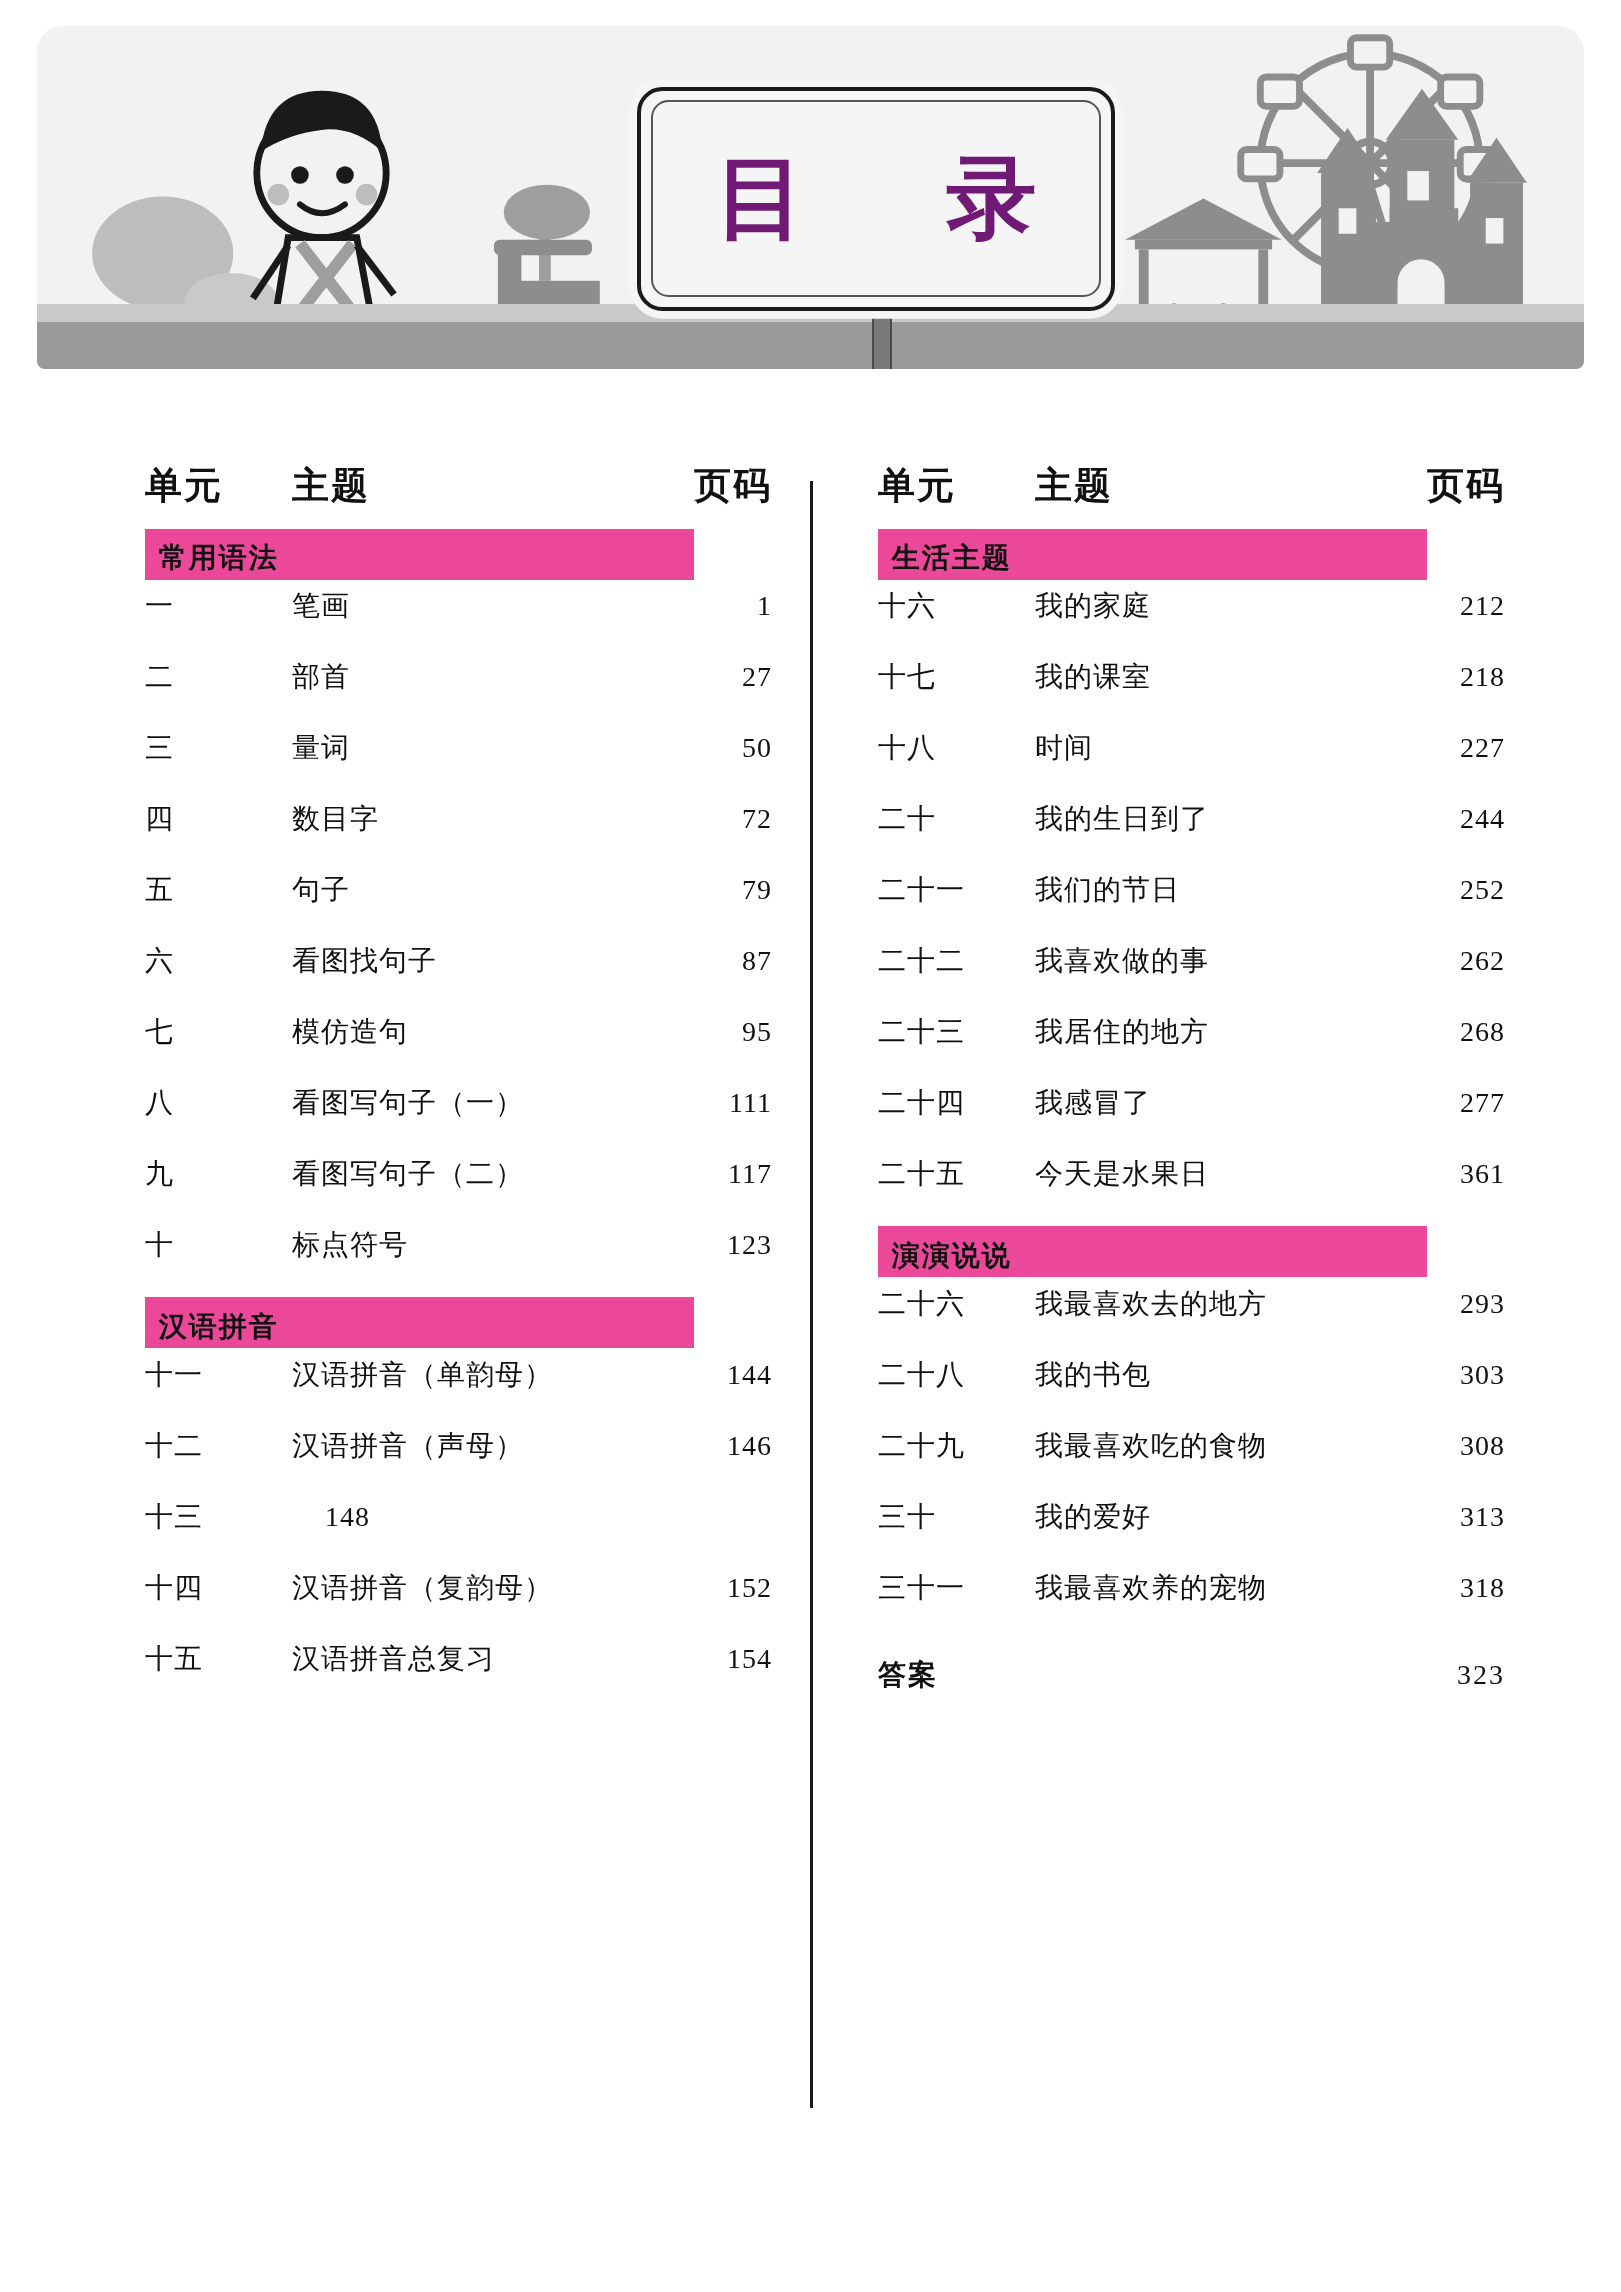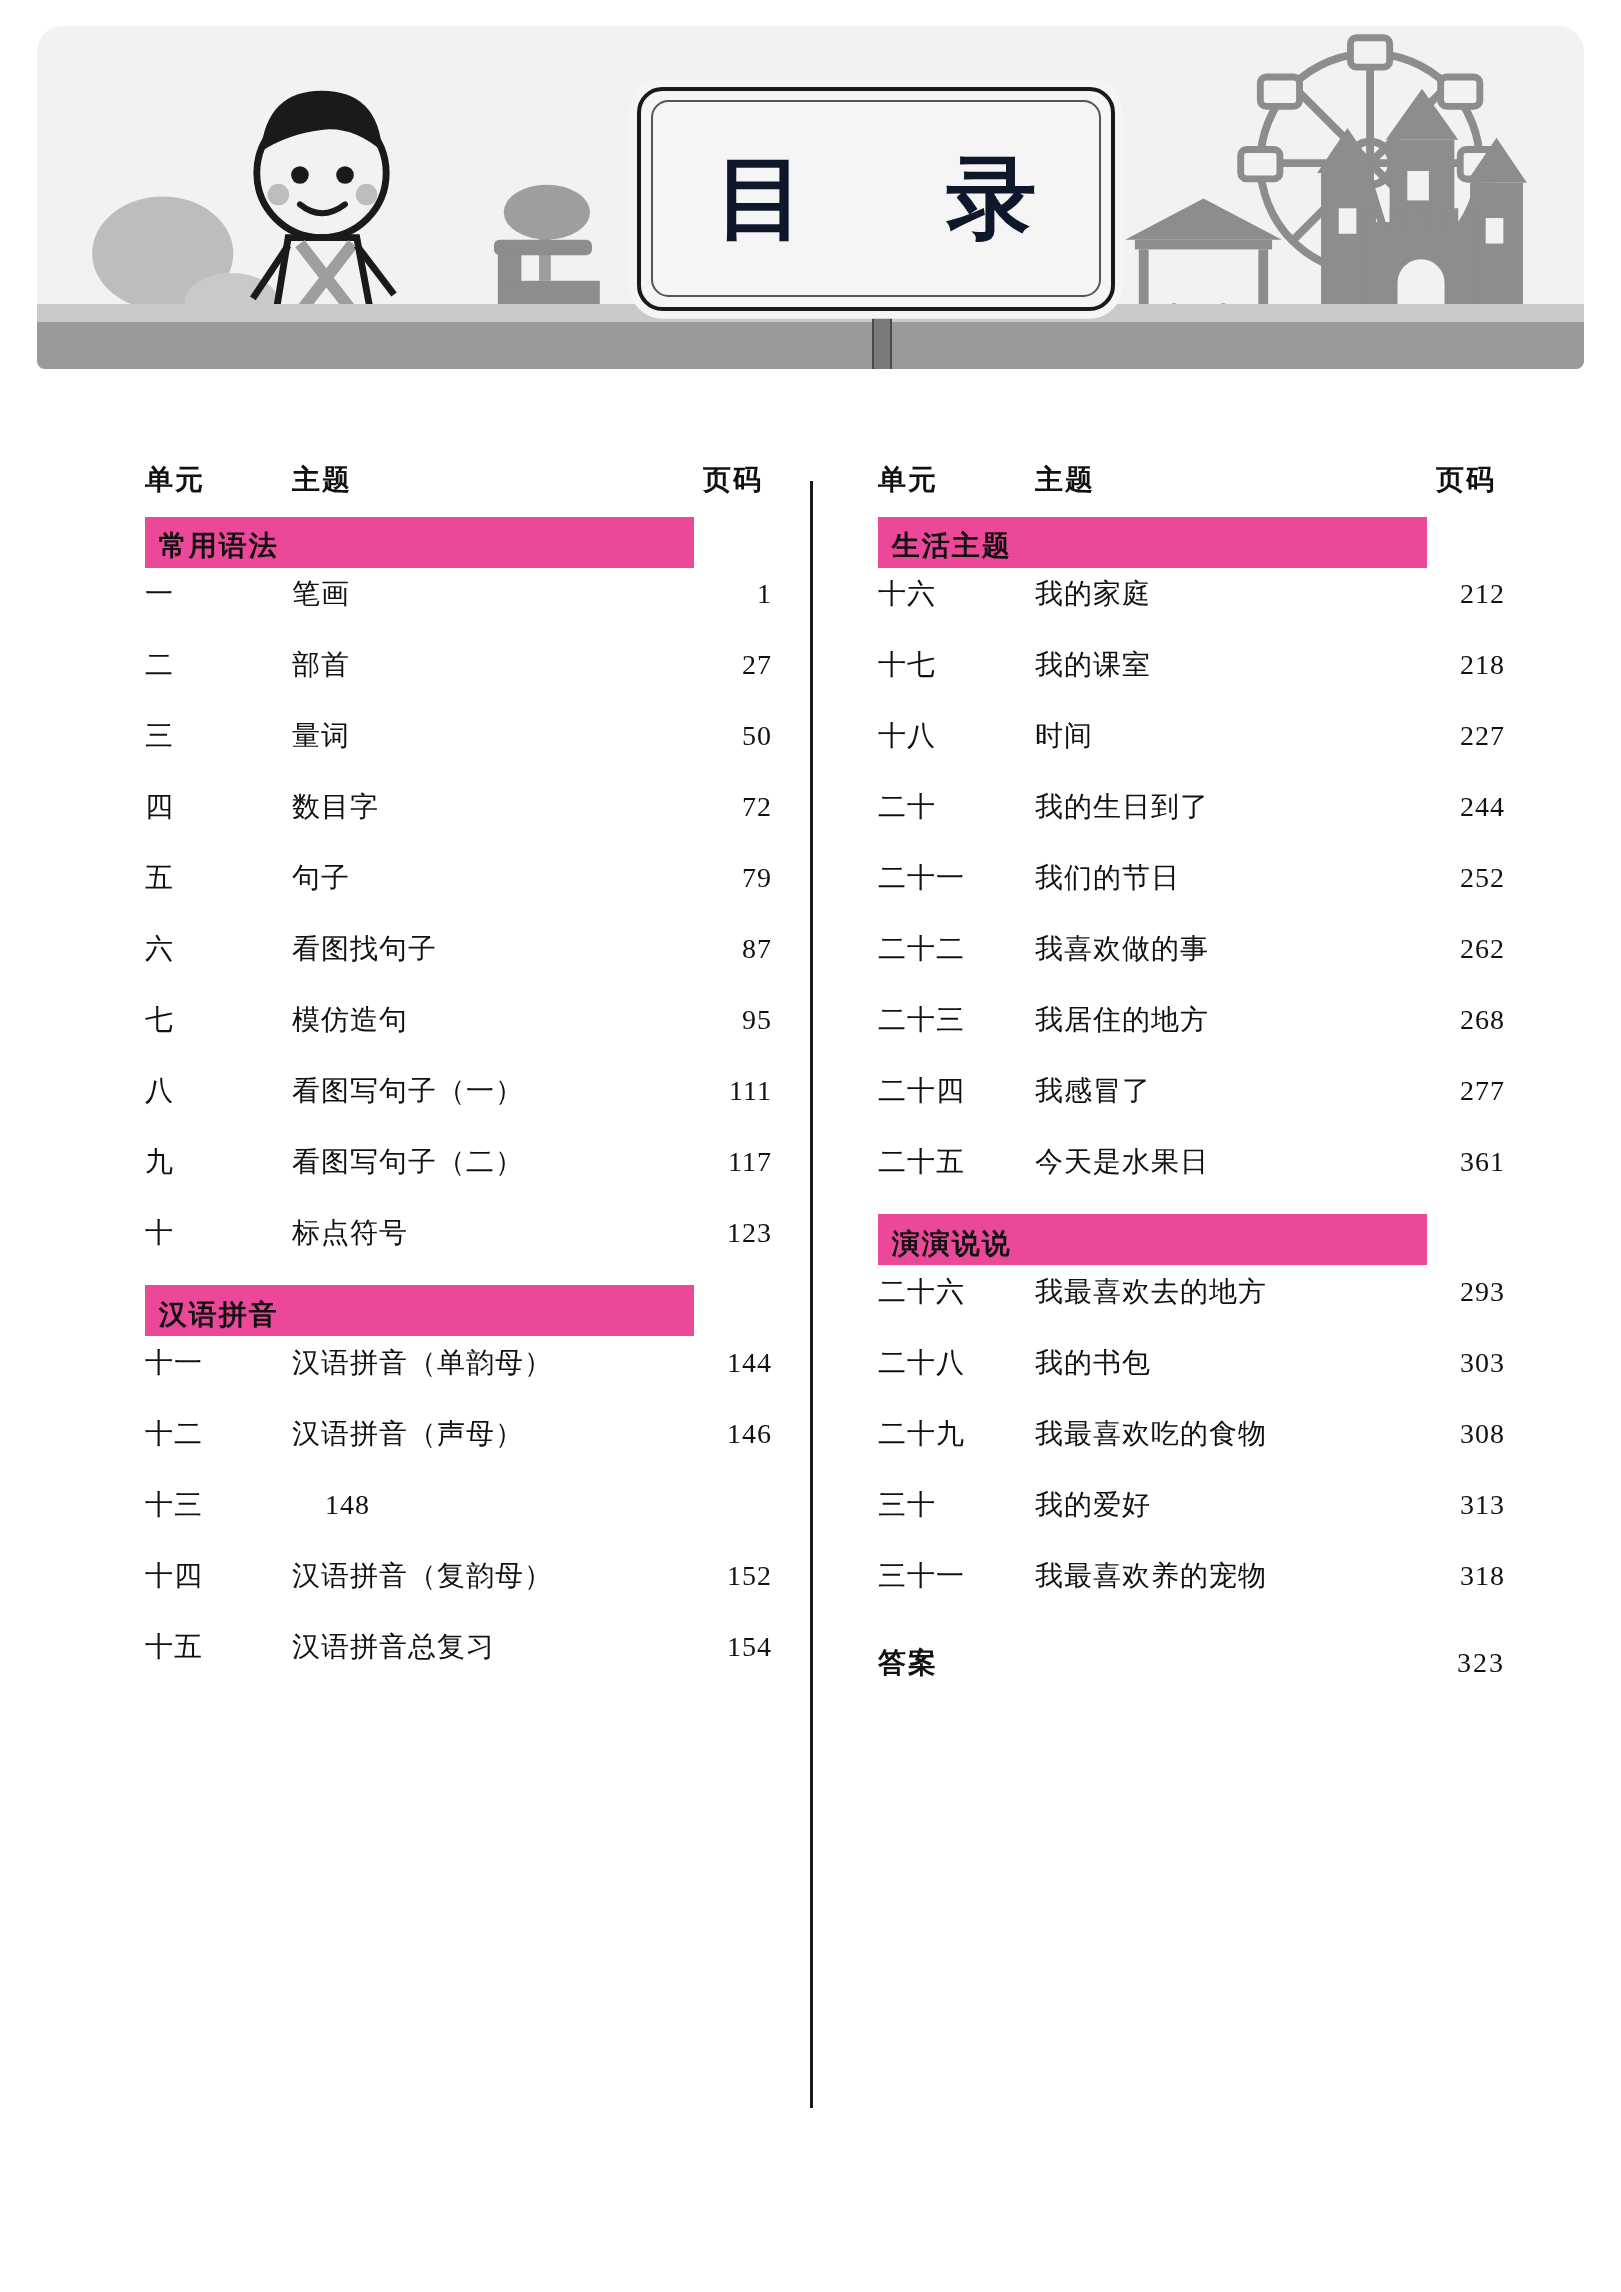--- a/index.html
+++ b/index.html
@@ -82,21 +82,21 @@
     display: flex;
     align-items: center;
     justify-content: center;
   }
   .sign-title {
     font-family: "DejaVu Sans", sans-serif;
     font-weight: bold;
     font-size: 90px;
     letter-spacing: 25.5px;
     text-indent: 25.5px;
-    color: #0f172a;
+    color: #701a75;
   }
 
   
   .toc {
     position: absolute;
     top: 461px;
     left: 0;
     width: 1621px;
     height: 1764px;
   }
@@ -113,21 +113,21 @@
     top: 0;
     width: 627px;
   }
   .col-left  { left: 145px; }
   .col-right { left: 878px; }
 
   .head-row {
     display: flex;
     align-items: baseline;
     font-weight: bold;
-    font-size: 28px;
+    font-size: 37px;
     letter-spacing: 2px;
     padding-bottom: 17.6px;
   }
   .head-unit  { width: 147px; }
   .head-topic { flex: 1; }
   .head-page  { width: 78px; text-align: center; }
 
   .section-bar {
     background: #ec4899;
     font-size: 28px;

